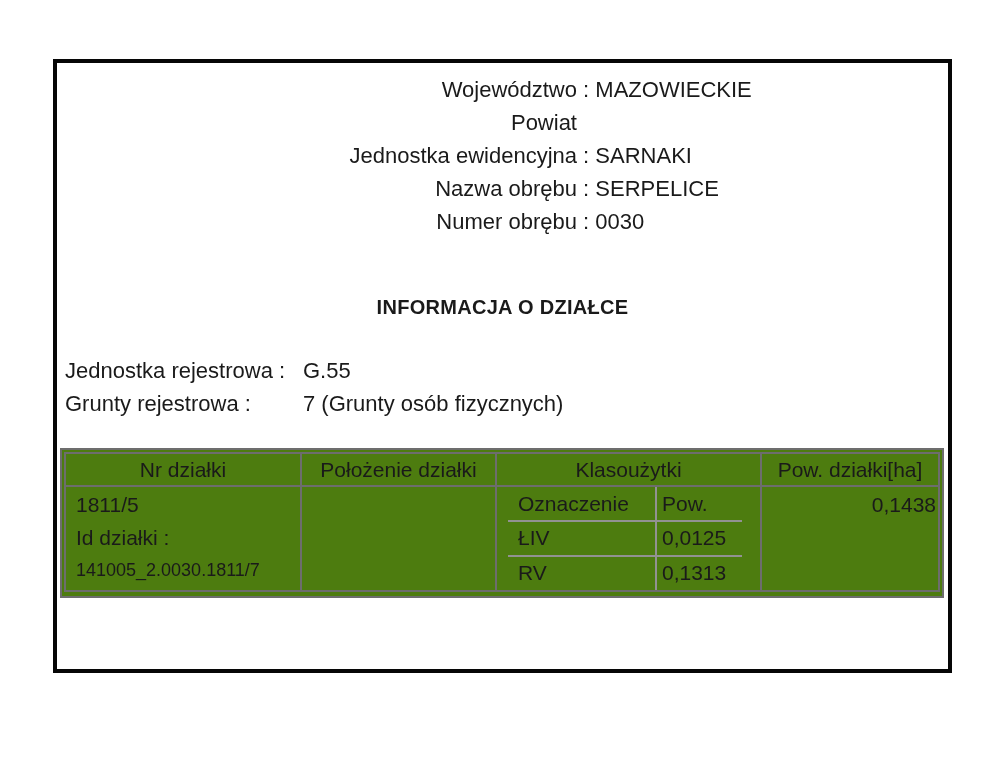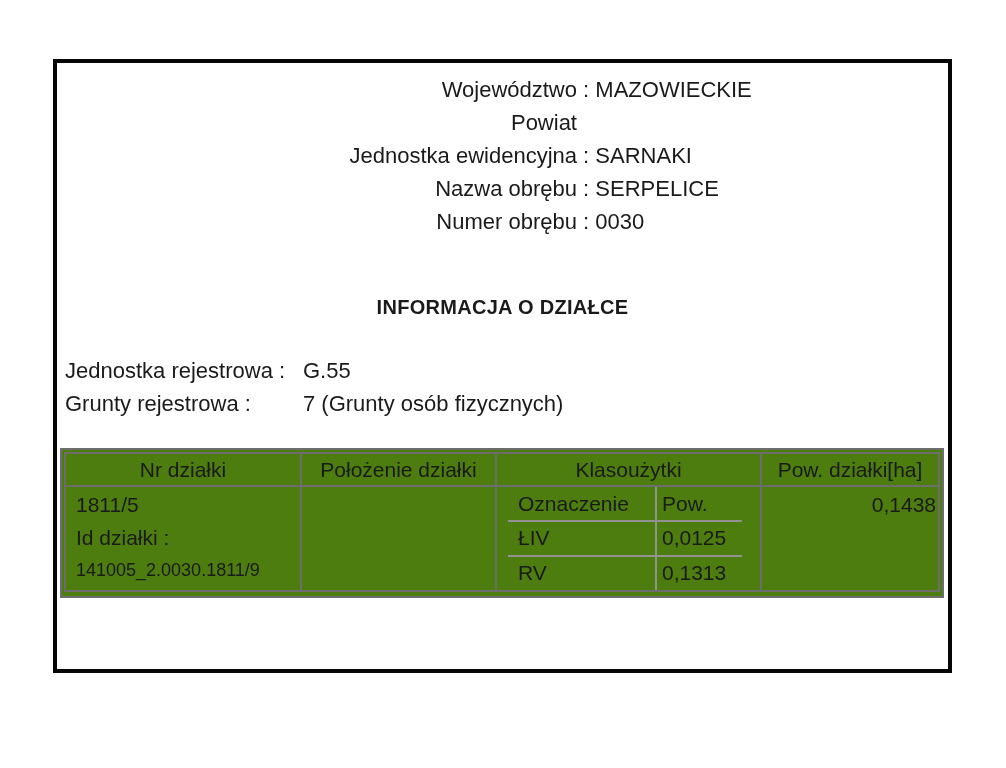--- a/index.html
+++ b/index.html
@@ -159,21 +159,21 @@
         <tr>
           <th>Nr działki</th>
           <th>Położenie działki</th>
           <th>Klasoużytki</th>
           <th>Pow. działki[ha]</th>
         </tr>
         <tr>
           <td class="cell-nr">
             <div>1811/5</div>
             <div>Id działki :</div>
-            <div class="id-line">141005_2.0030.1811/9</div>
+            <div class="id-line">141005_2.0030.1811/7</div>
           </td>
           <td class="cell-loc"></td>
           <td class="cell-kl">
             <table class="subtable">
               <tbody>
                 <tr class="rule">
                   <td class="c1">Oznaczenie</td>
                   <td class="c2">Pow.</td>
                 </tr>
                 <tr class="rule">

